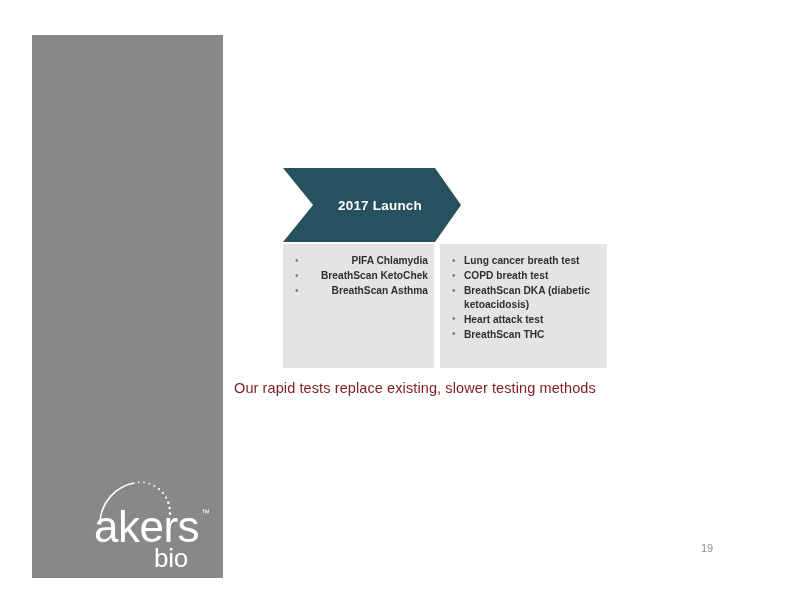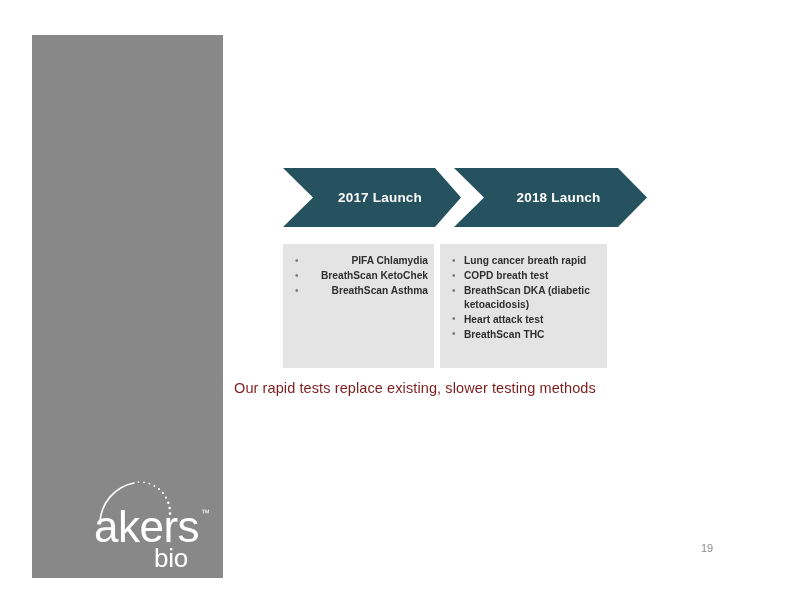--- a/index.html
+++ b/index.html
@@ -53,21 +53,21 @@
   #process {
     position: absolute;
     left: 283px;
     top: 168px;
     width: 364px;
     height: 74px;
   }
   .chevron {
     position: absolute;
     top: 0;
-    height: 59px;
+    height: 74px;
     background: #26515f;
     color: #ffffff;
     font-size: 13.5px;
     font-weight: bold;
     letter-spacing: 0.2px;
     display: flex;
     align-items: center;
     justify-content: center;
   }
   .chev-label { position: relative; left: 8px; }
@@ -173,36 +173,33 @@
       <text x="107" y="38" font-family="'Liberation Sans', sans-serif" font-size="9" fill="#ffffff">™</text>
       <text x="60" y="89" font-family="'Liberation Sans', sans-serif" font-size="26" font-weight="300" fill="#ffffff" letter-spacing="-0.3">bio</text>
     </svg>
   </div>
 </div>
 
 <div id="process">
   <div class="chevron" id="chevron-2017">
     <span class="chev-label">2017 Launch</span>
   </div>
-  <div class="chevron" id="chevron-2018">
-    <span class="chev-label">2018 Launch</span>
-  </div>
 </div>
 
 <div class="content-box" id="box-2017">
   <ul class="bullet-list">
     <li>PIFA Chlamydia</li>
     <li>BreathScan KetoChek</li>
     <li>BreathScan Asthma</li>
   </ul>
 </div>
 
 <div class="content-box" id="box-2018">
   <ul class="bullet-list">
-    <li>Lung cancer breath rapid</li>
+    <li>Lung cancer breath test</li>
     <li>COPD breath test</li>
     <li>BreathScan DKA (diabetic ketoacidosis)</li>
     <li>Heart attack test</li>
     <li>BreathScan THC</li>
   </ul>
 </div>
 
 <div id="caption">Our rapid tests replace existing, slower testing methods</div>
 
 <div id="page-number">19</div>

